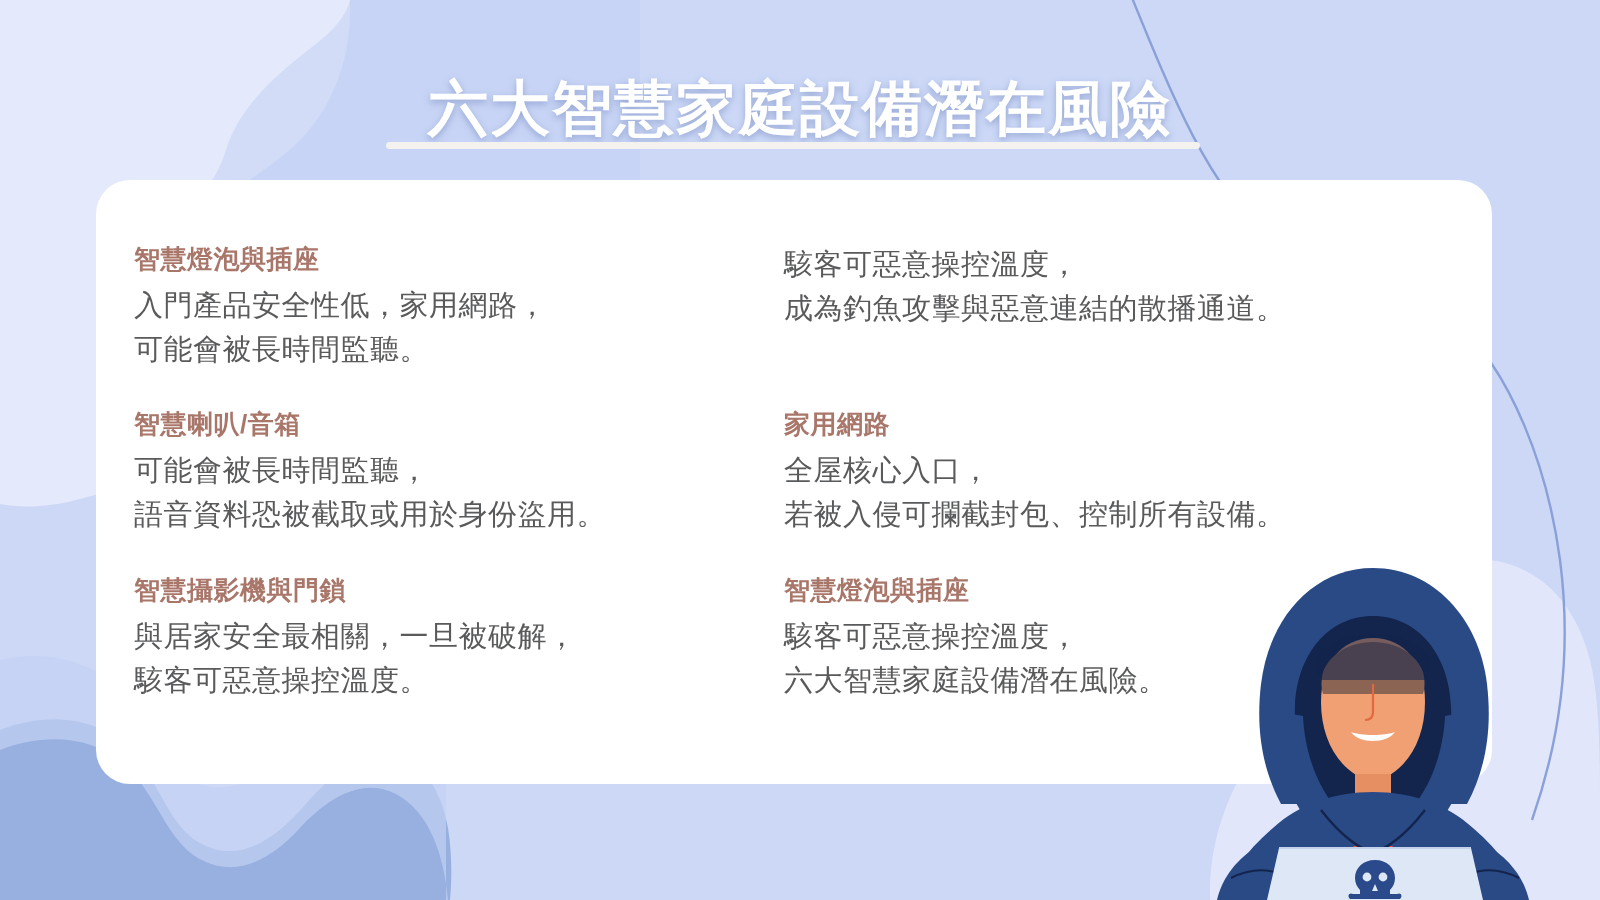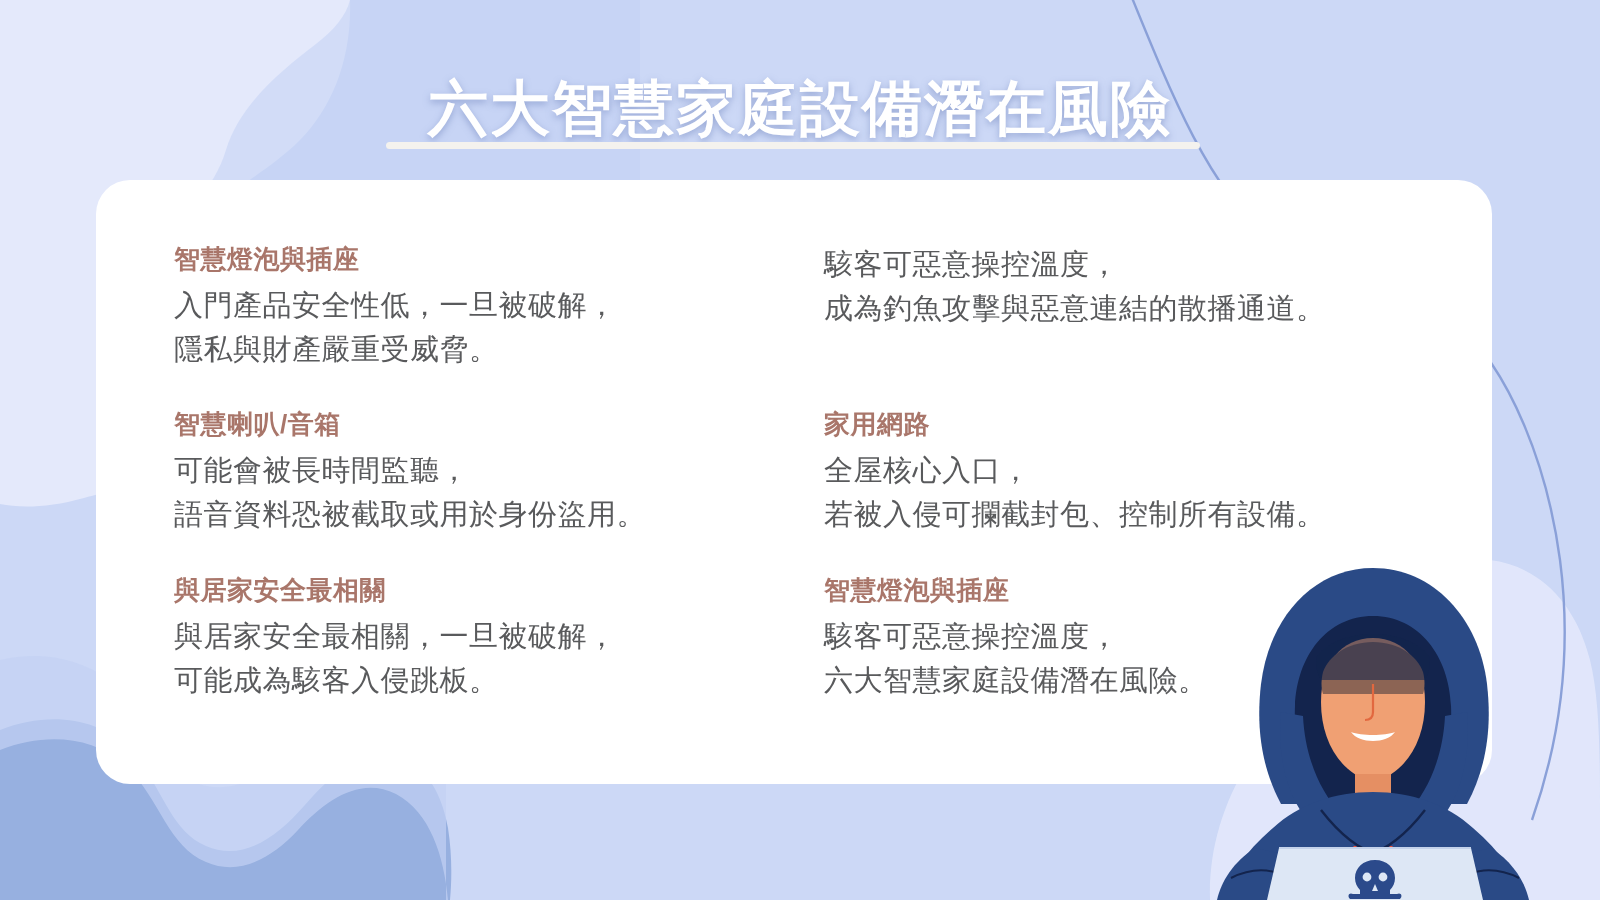--- a/index.html
+++ b/index.html
@@ -81,21 +81,20 @@
     z-index: 6;
     display: grid;
     grid-template-columns: 650px 1fr;
     grid-auto-rows: min-content;
     row-gap: 36px;
     padding: 62px 0 0 38px;
     box-sizing: border-box;
   }
   .item {
     padding-right: 20px;
-    margin-left: 40px;
   }
   .item-title {
     font-size: 26px;
     font-weight: bold;
     color: #a9766a;
     line-height: 1.35;
     margin: 0 0 6px 0;
     letter-spacing: 0.5px;
   }
   .item-line {
@@ -167,45 +166,45 @@
     <h1 class="title">六大智慧家庭設備潛在風險</h1>
   </div>
   <div class="title-rule"></div>
 
   <div class="card"></div>
 
   <div class="content">
 
     <div class="item">
       <div class="item-title">智慧燈泡與插座</div>
-      <div class="item-line">入門產品安全性低，一旦被破解，</div>
-      <div class="item-line">隱私與財產嚴重受威脅。</div>
+      <div class="item-line">入門產品安全性低，家用網路，</div>
+      <div class="item-line">可能會被長時間監聽。</div>
     </div>
 
     <div class="item">
       <div class="item-line">駭客可惡意操控溫度，</div>
       <div class="item-line">成為釣魚攻擊與惡意連結的散播通道。</div>
     </div>
 
     <div class="item">
       <div class="item-title">智慧喇叭/音箱</div>
       <div class="item-line">可能會被長時間監聽，</div>
       <div class="item-line">語音資料恐被截取或用於身份盜用。</div>
     </div>
 
     <div class="item">
       <div class="item-title">家用網路</div>
       <div class="item-line">全屋核心入口，</div>
       <div class="item-line">若被入侵可攔截封包、控制所有設備。</div>
     </div>
 
     <div class="item">
-      <div class="item-title">與居家安全最相關</div>
+      <div class="item-title">智慧攝影機與門鎖</div>
       <div class="item-line">與居家安全最相關，一旦被破解，</div>
-      <div class="item-line">可能成為駭客入侵跳板。</div>
+      <div class="item-line">駭客可惡意操控溫度。</div>
     </div>
 
     <div class="item">
       <div class="item-title">智慧燈泡與插座</div>
       <div class="item-line">駭客可惡意操控溫度，</div>
       <div class="item-line">六大智慧家庭設備潛在風險。</div>
     </div>
 
   </div>
 

